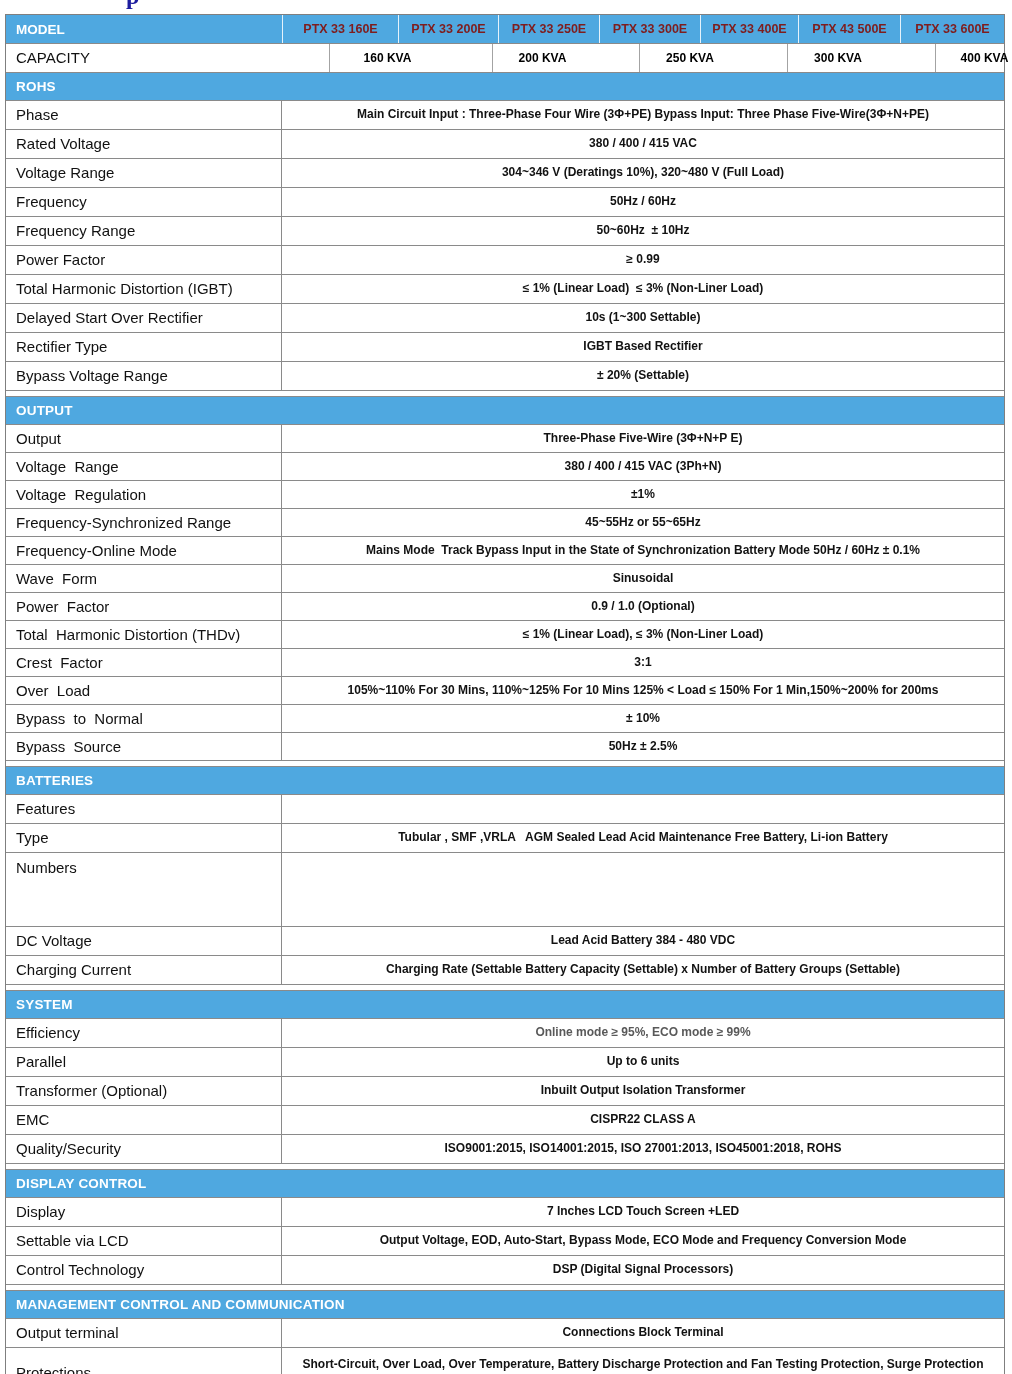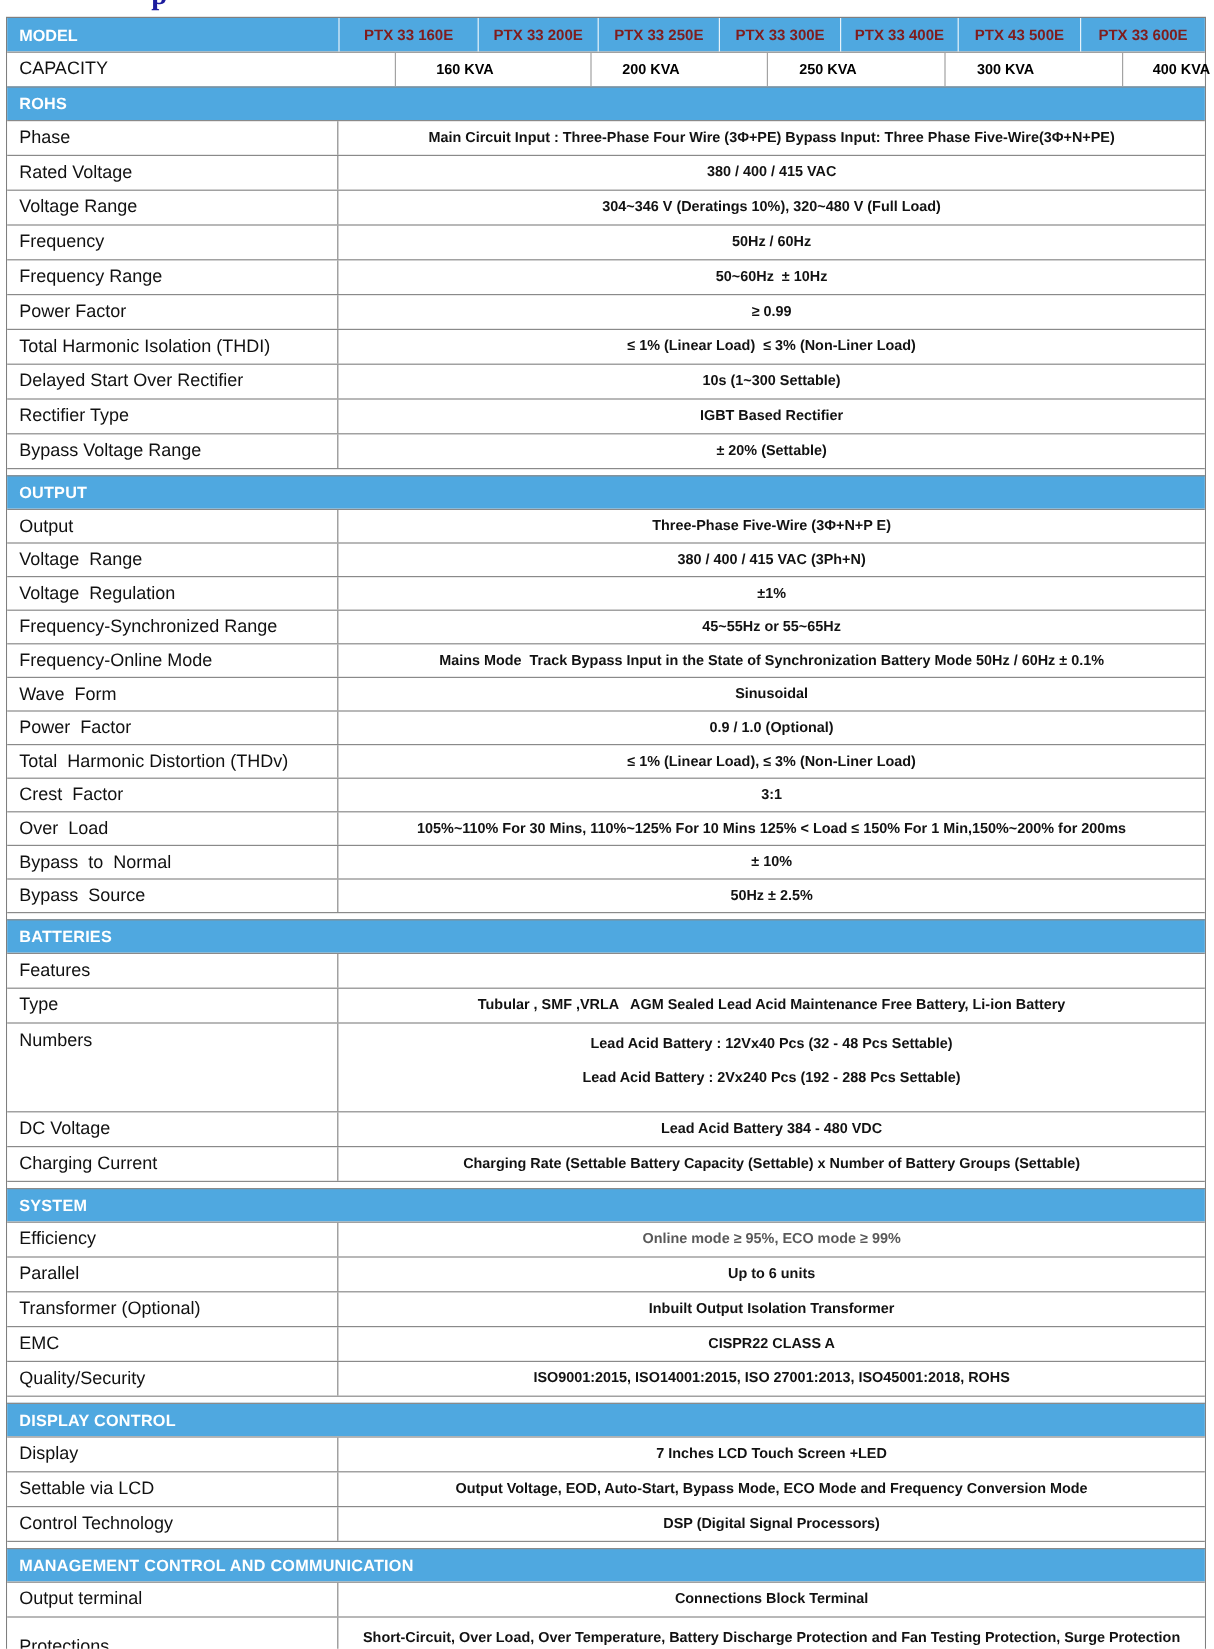--- a/index.html
+++ b/index.html
@@ -102,21 +102,21 @@
     </div>
     <div class="row r28">
       <div class="cell lbl">Frequency Range</div>
       <div class="cell val">50~60Hz  ± 10Hz</div>
     </div>
     <div class="row r28">
       <div class="cell lbl">Power Factor</div>
       <div class="cell val">≥ 0.99</div>
     </div>
     <div class="row r28">
-      <div class="cell lbl">Total Harmonic Isolation (THDI)</div>
+      <div class="cell lbl">Total Harmonic Distortion (IGBT)</div>
       <div class="cell val">≤ 1% (Linear Load)  ≤ 3% (Non-Liner Load)</div>
     </div>
     <div class="row r28">
       <div class="cell lbl">Delayed Start Over Rectifier</div>
       <div class="cell val">10s (1~300 Settable)</div>
     </div>
     <div class="row r28">
       <div class="cell lbl">Rectifier Type</div>
       <div class="cell val">IGBT Based Rectifier</div>
     </div>
@@ -180,24 +180,20 @@
     <div class="band">BATTERIES</div>
     <div class="row r28">
       <div class="cell lbl">Features</div>
     </div>
     <div class="row r28">
       <div class="cell lbl">Type</div>
       <div class="cell val">Tubular , SMF ,VRLA   AGM Sealed Lead Acid Maintenance Free Battery, Li-ion Battery</div>
     </div>
     <div class="row tall-numbers">
       <div class="cell lbl">Numbers</div>
-      <div class="cell val">
-        <div>Lead Acid Battery : 12Vx40 Pcs (32 - 48 Pcs Settable)</div>
-        <div>Lead Acid Battery : 2Vx240 Pcs (192 - 288 Pcs Settable)</div>
-      </div>
     </div>
     <div class="row r28">
       <div class="cell lbl">DC Voltage</div>
       <div class="cell val">Lead Acid Battery 384 - 480 VDC</div>
     </div>
     <div class="row r28">
       <div class="cell lbl">Charging Current</div>
       <div class="cell val">Charging Rate (Settable Battery Capacity (Settable) x Number of Battery Groups (Settable)</div>
     </div>
 

